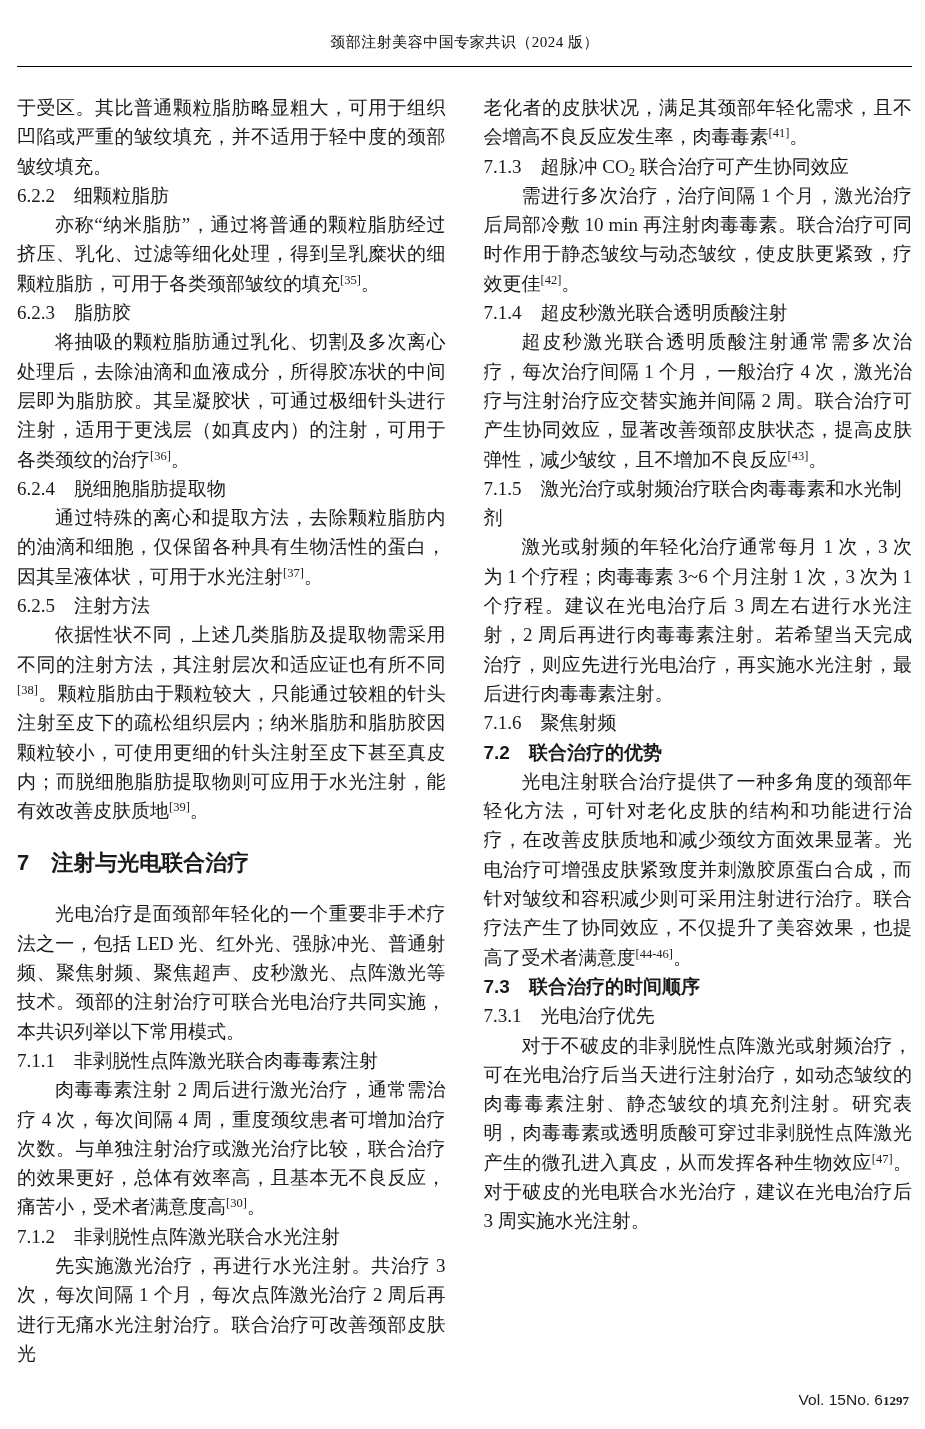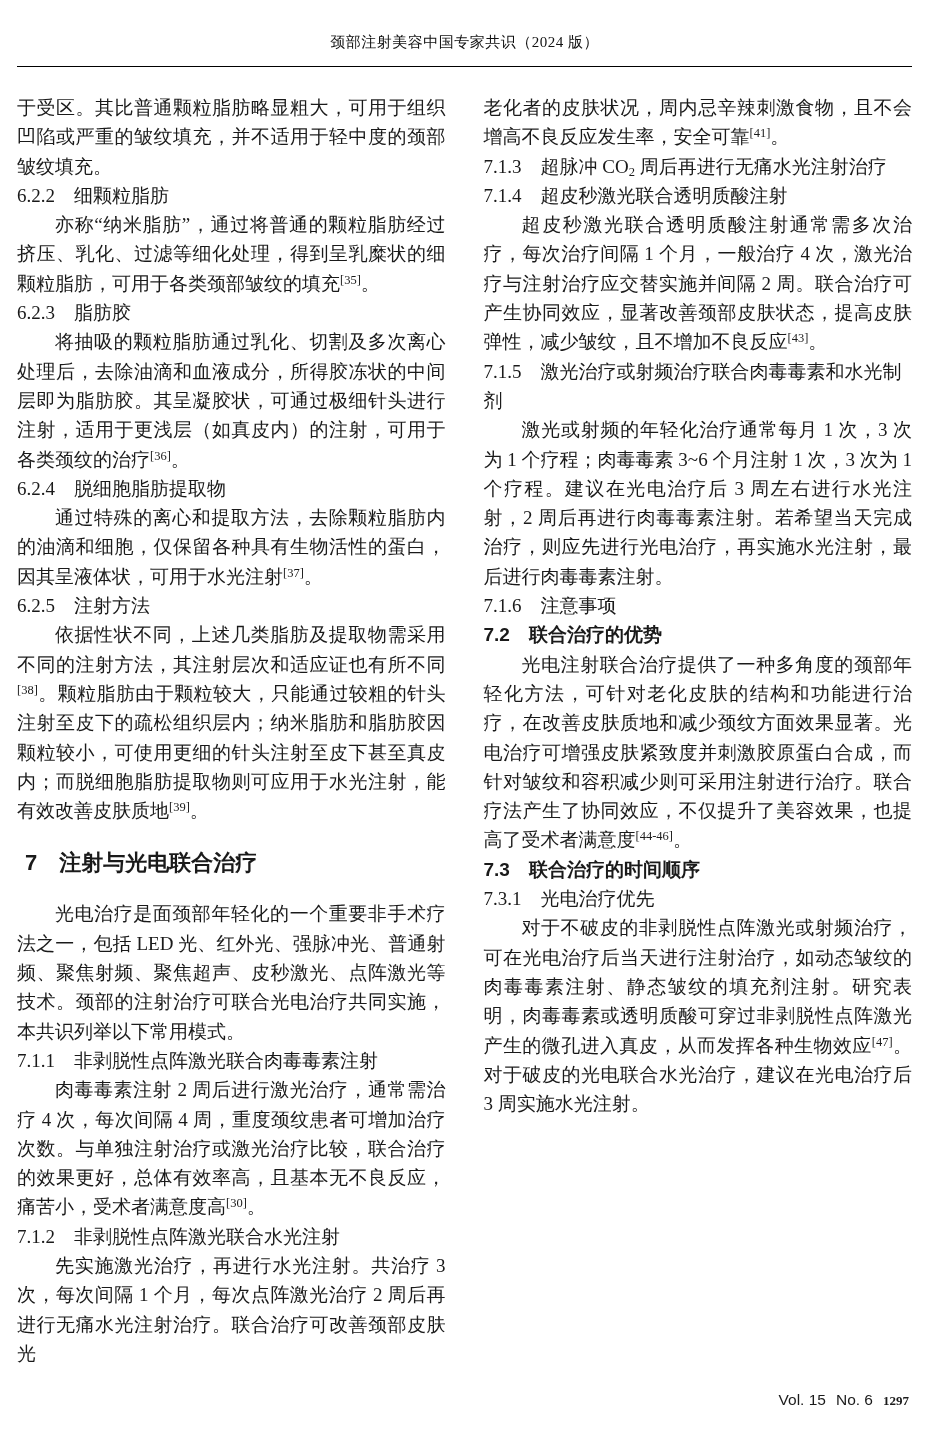--- a/index.html
+++ b/index.html
@@ -56,21 +56,21 @@
     font-weight: 700;
     font-family: "Liberation Sans", "DejaVu Sans", sans-serif;
     text-align: left;
     font-size: 19px;
   }
   .blk.h2 {
     font-weight: 700;
     font-family: "Liberation Sans", "DejaVu Sans", sans-serif;
     font-size: 22px;
     line-height: 30px;
-    margin: 23px 0 21px 8px;
+    margin: 23px 0 21px 0;
     text-align: left;
   }
   sup.ref {
     font-size: 12.5px;
     line-height: 0;
     vertical-align: 6px;
     letter-spacing: 0;
   }
   sub.sb {
     font-size: 12.5px;
@@ -79,21 +79,20 @@
   }
   .page-footer {
     position: absolute;
     right: 16px;
     bottom: 20px;
     font-family: "Liberation Sans", "DejaVu Sans", sans-serif;
     font-size: 15.5px;
     color: #1b1b1b;
     display: flex;
     align-items: baseline;
-    gap: 10px;
   }
   .page-footer .pageno {
     font-weight: 700;
     font-family: "Liberation Serif", "DejaVu Serif", serif;
     font-size: 13px;
   }
 </style>
 </head>
 <body>
 
@@ -116,27 +115,28 @@
         <div class="blk h3"><span>6.2.5　注射方法</span></div>
         <div class="blk p"><span>依据性状不同，上述几类脂肪及提取物需采用不同的注射方法，其注射层次和适应证也有所不同</span><sup class="ref">[38]</sup><span>。颗粒脂肪由于颗粒较大，只能通过较粗的针头注射至皮下的疏松组织层内；纳米脂肪和脂肪胶因颗粒较小，可使用更细的针头注射至皮下甚至真皮内；而脱细胞脂肪提取物则可应用于水光注射，能有效改善皮肤质地</span><sup class="ref">[39]</sup><span>。</span></div>
         <div class="blk h2"><span>7　注射与光电联合治疗</span></div>
         <div class="blk p"><span>光电治疗是面颈部年轻化的一个重要非手术疗法之一，包括 LED 光、红外光、强脉冲光、普通射频、聚焦射频、聚焦超声、皮秒激光、点阵激光等技术。颈部的注射治疗可联合光电治疗共同实施，本共识列举以下常用模式。</span></div>
         <div class="blk h3"><span>7.1.1　非剥脱性点阵激光联合肉毒毒素注射</span></div>
         <div class="blk p"><span>肉毒毒素注射 2 周后进行激光治疗，通常需治疗 4 次，每次间隔 4 周，重度颈纹患者可增加治疗次数。与单独注射治疗或激光治疗比较，联合治疗的效果更好，总体有效率高，且基本无不良反应，痛苦小，受术者满意度高</span><sup class="ref">[30]</sup><span>。</span></div>
         <div class="blk h3"><span>7.1.2　非剥脱性点阵激光联合水光注射</span></div>
         <div class="blk p"><span>先实施激光治疗，再进行水光注射。共治疗 3 次，每次间隔 1 个月，每次点阵激光治疗 2 周后再进行无痛水光注射治疗。联合治疗可改善颈部皮肤光</span></div>
       </section>
     <section class="col" id="col-right">
-        <div class="blk p cont"><span>老化者的皮肤状况，周内忌辛辣刺激食物，且不会增高不良反应发生率，安全可靠</span><sup class="ref">[41]</sup><span>。</span></div>
-        <div class="blk h3"><span>7.1.3　超脉冲 CO</span><sub class="sb">2</sub><span> 周后再进行无痛水光注射治疗</span></div>
+        <div class="blk p cont"><span>老化者的皮肤状况，满足其颈部年轻化需求，且不会增高不良反应发生率，肉毒毒素</span><sup class="ref">[41]</sup><span>。</span></div>
+        <div class="blk h3"><span>7.1.3　超脉冲 CO</span><sub class="sb">2</sub><span> 联合治疗可产生协同效应</span></div>
+        <div class="blk p"><span>需进行多次治疗，治疗间隔 1 个月，激光治疗后局部冷敷 10 min 再注射肉毒毒素。联合治疗可同时作用于静态皱纹与动态皱纹，使皮肤更紧致，疗效更佳</span><sup class="ref">[42]</sup><span>。</span></div>
         <div class="blk h3"><span>7.1.4　超皮秒激光联合透明质酸注射</span></div>
         <div class="blk p"><span>超皮秒激光联合透明质酸注射通常需多次治疗，每次治疗间隔 1 个月，一般治疗 4 次，激光治疗与注射治疗应交替实施并间隔 2 周。联合治疗可产生协同效应，显著改善颈部皮肤状态，提高皮肤弹性，减少皱纹，且不增加不良反应</span><sup class="ref">[43]</sup><span>。</span></div>
         <div class="blk h3"><span>7.1.5　激光治疗或射频治疗联合肉毒毒素和水光制剂</span></div>
         <div class="blk p"><span>激光或射频的年轻化治疗通常每月 1 次，3 次为 1 个疗程；肉毒毒素 3~6 个月注射 1 次，3 次为 1 个疗程。建议在光电治疗后 3 周左右进行水光注射，2 周后再进行肉毒毒素注射。若希望当天完成治疗，则应先进行光电治疗，再实施水光注射，最后进行肉毒毒素注射。</span></div>
-        <div class="blk h3"><span>7.1.6　注意事项</span></div>
+        <div class="blk h3"><span>7.1.6　聚焦射频</span></div>
         <div class="blk h3b"><span>7.2　联合治疗的优势</span></div>
         <div class="blk p"><span>光电注射联合治疗提供了一种多角度的颈部年轻化方法，可针对老化皮肤的结构和功能进行治疗，在改善皮肤质地和减少颈纹方面效果显著。光电治疗可增强皮肤紧致度并刺激胶原蛋白合成，而针对皱纹和容积减少则可采用注射进行治疗。联合疗法产生了协同效应，不仅提升了美容效果，也提高了受术者满意度</span><sup class="ref">[44-46]</sup><span>。</span></div>
         <div class="blk h3b"><span>7.3　联合治疗的时间顺序</span></div>
         <div class="blk h3"><span>7.3.1　光电治疗优先</span></div>
         <div class="blk p"><span>对于不破皮的非剥脱性点阵激光或射频治疗，可在光电治疗后当天进行注射治疗，如动态皱纹的肉毒毒素注射、静态皱纹的填充剂注射。研究表明，肉毒毒素或透明质酸可穿过非剥脱性点阵激光产生的微孔进入真皮，从而发挥各种生物效应</span><sup class="ref">[47]</sup><span>。对于破皮的光电联合水光治疗，建议在光电治疗后 3 周实施水光注射。</span></div>
       </section>
   </main>
 
   <footer class="page-footer">
     <span>Vol. 15</span>

